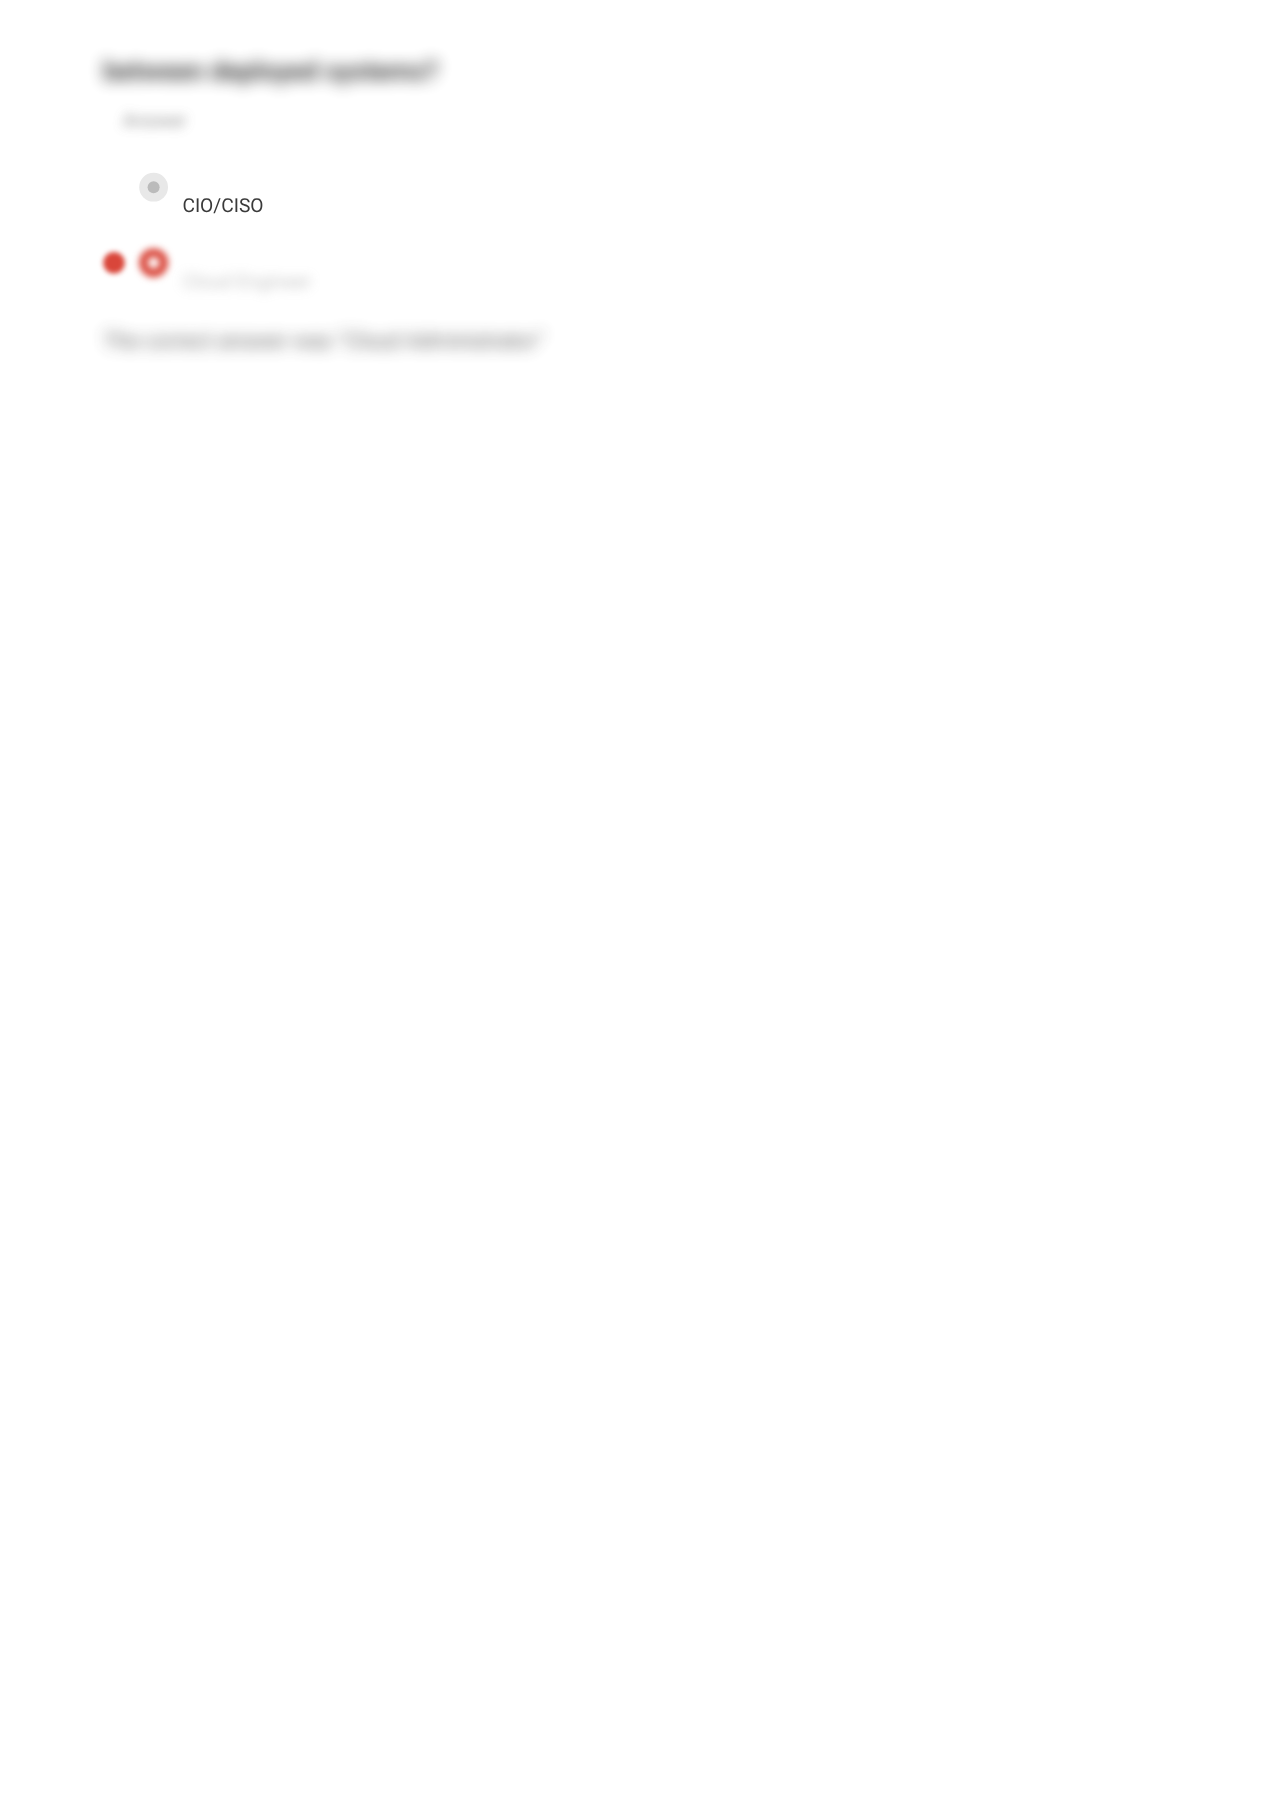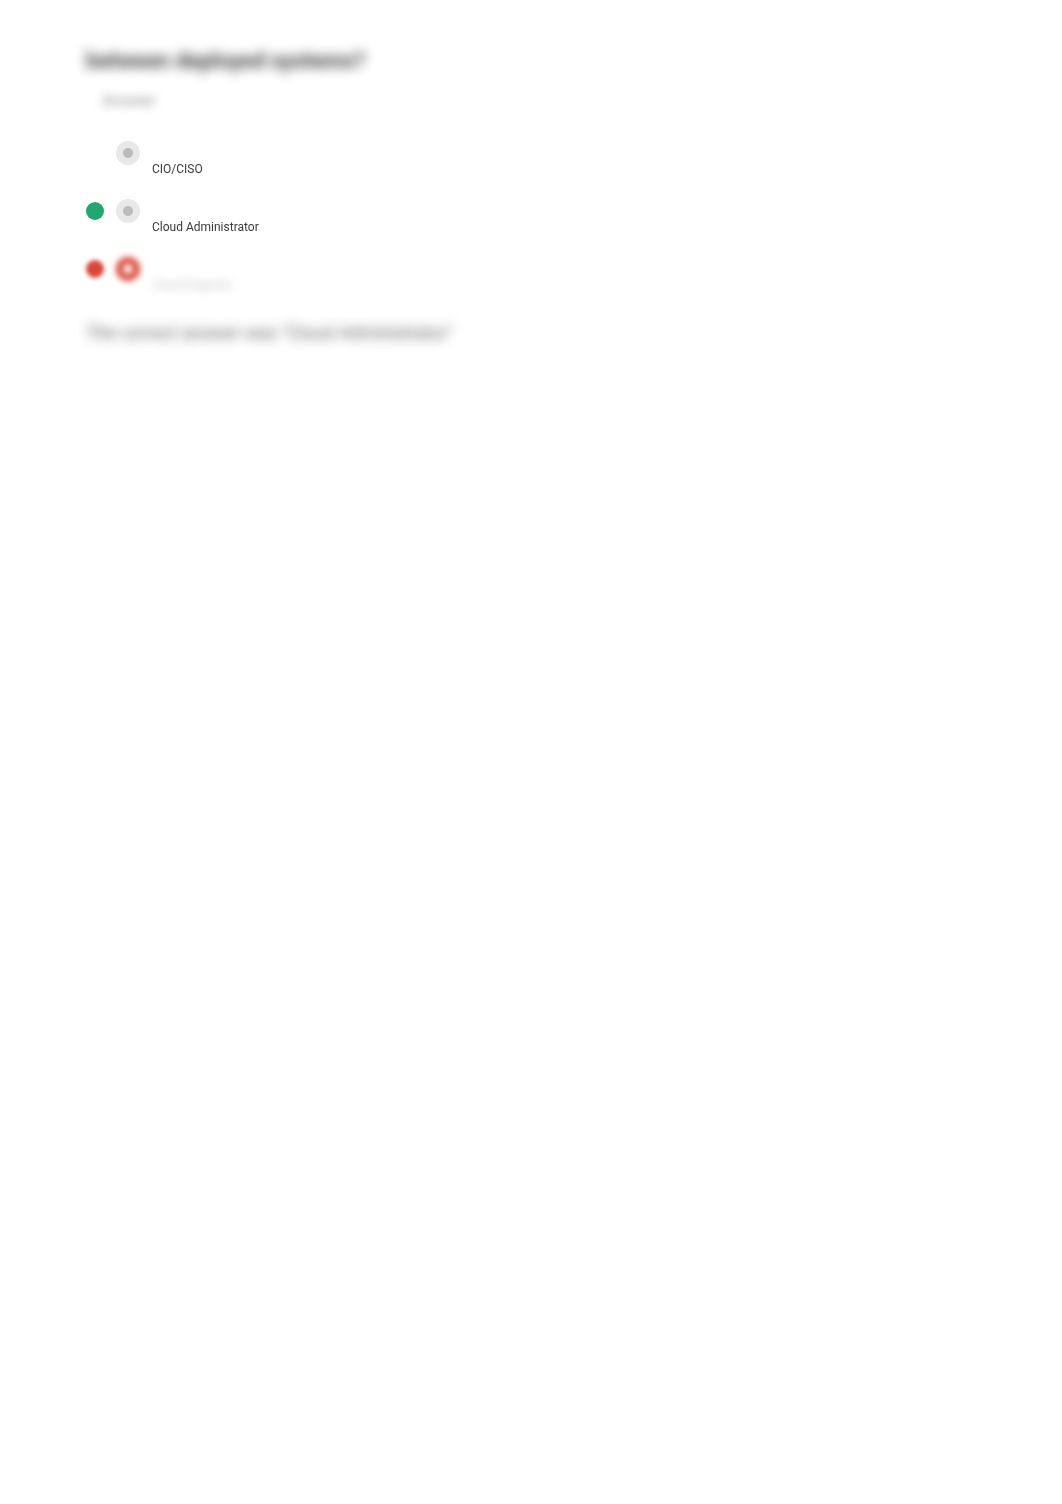--- a/index.html
+++ b/index.html
@@ -77,21 +77,21 @@
       border-radius: 50%;
       background: #bbb;
     }
     .radio-selected {
       background: #d9463a;
     }
     .radio-selected .radio-inner {
       background: #ffffff;
     }
     .option-label {
-      font-size: 12px;
+      font-size: 16px;
       color: #3a3a3a;
       font-weight: 400;
       margin-top: 32px;
     }
     .option-blurred .option-label {
       filter: blur(5px);
       opacity: 0.5;
       color: #888;
     }
     .option-blurred .radio {
@@ -118,27 +118,20 @@
   <div class="options">
 
     <div class="option">
       <span class="marker-placeholder"></span>
       <span class="radio">
           <span class="radio-inner"></span>
         </span>
       <span class="option-label">CIO/CISO</span>
     </div>
 
-    <div class="option">
-      <span class="marker marker-green"></span>
-      <span class="radio">
-          <span class="radio-inner"></span>
-        </span>
-      <span class="option-label">Cloud Administrator</span>
-    </div>
 
 
     <div class="option option-blurred">
       <span class="marker marker-red"></span>
       <span class="radio radio-selected">
           <span class="radio-inner"></span>
         </span>
       <span class="option-label">Cloud Engineer</span>
     </div>
 

